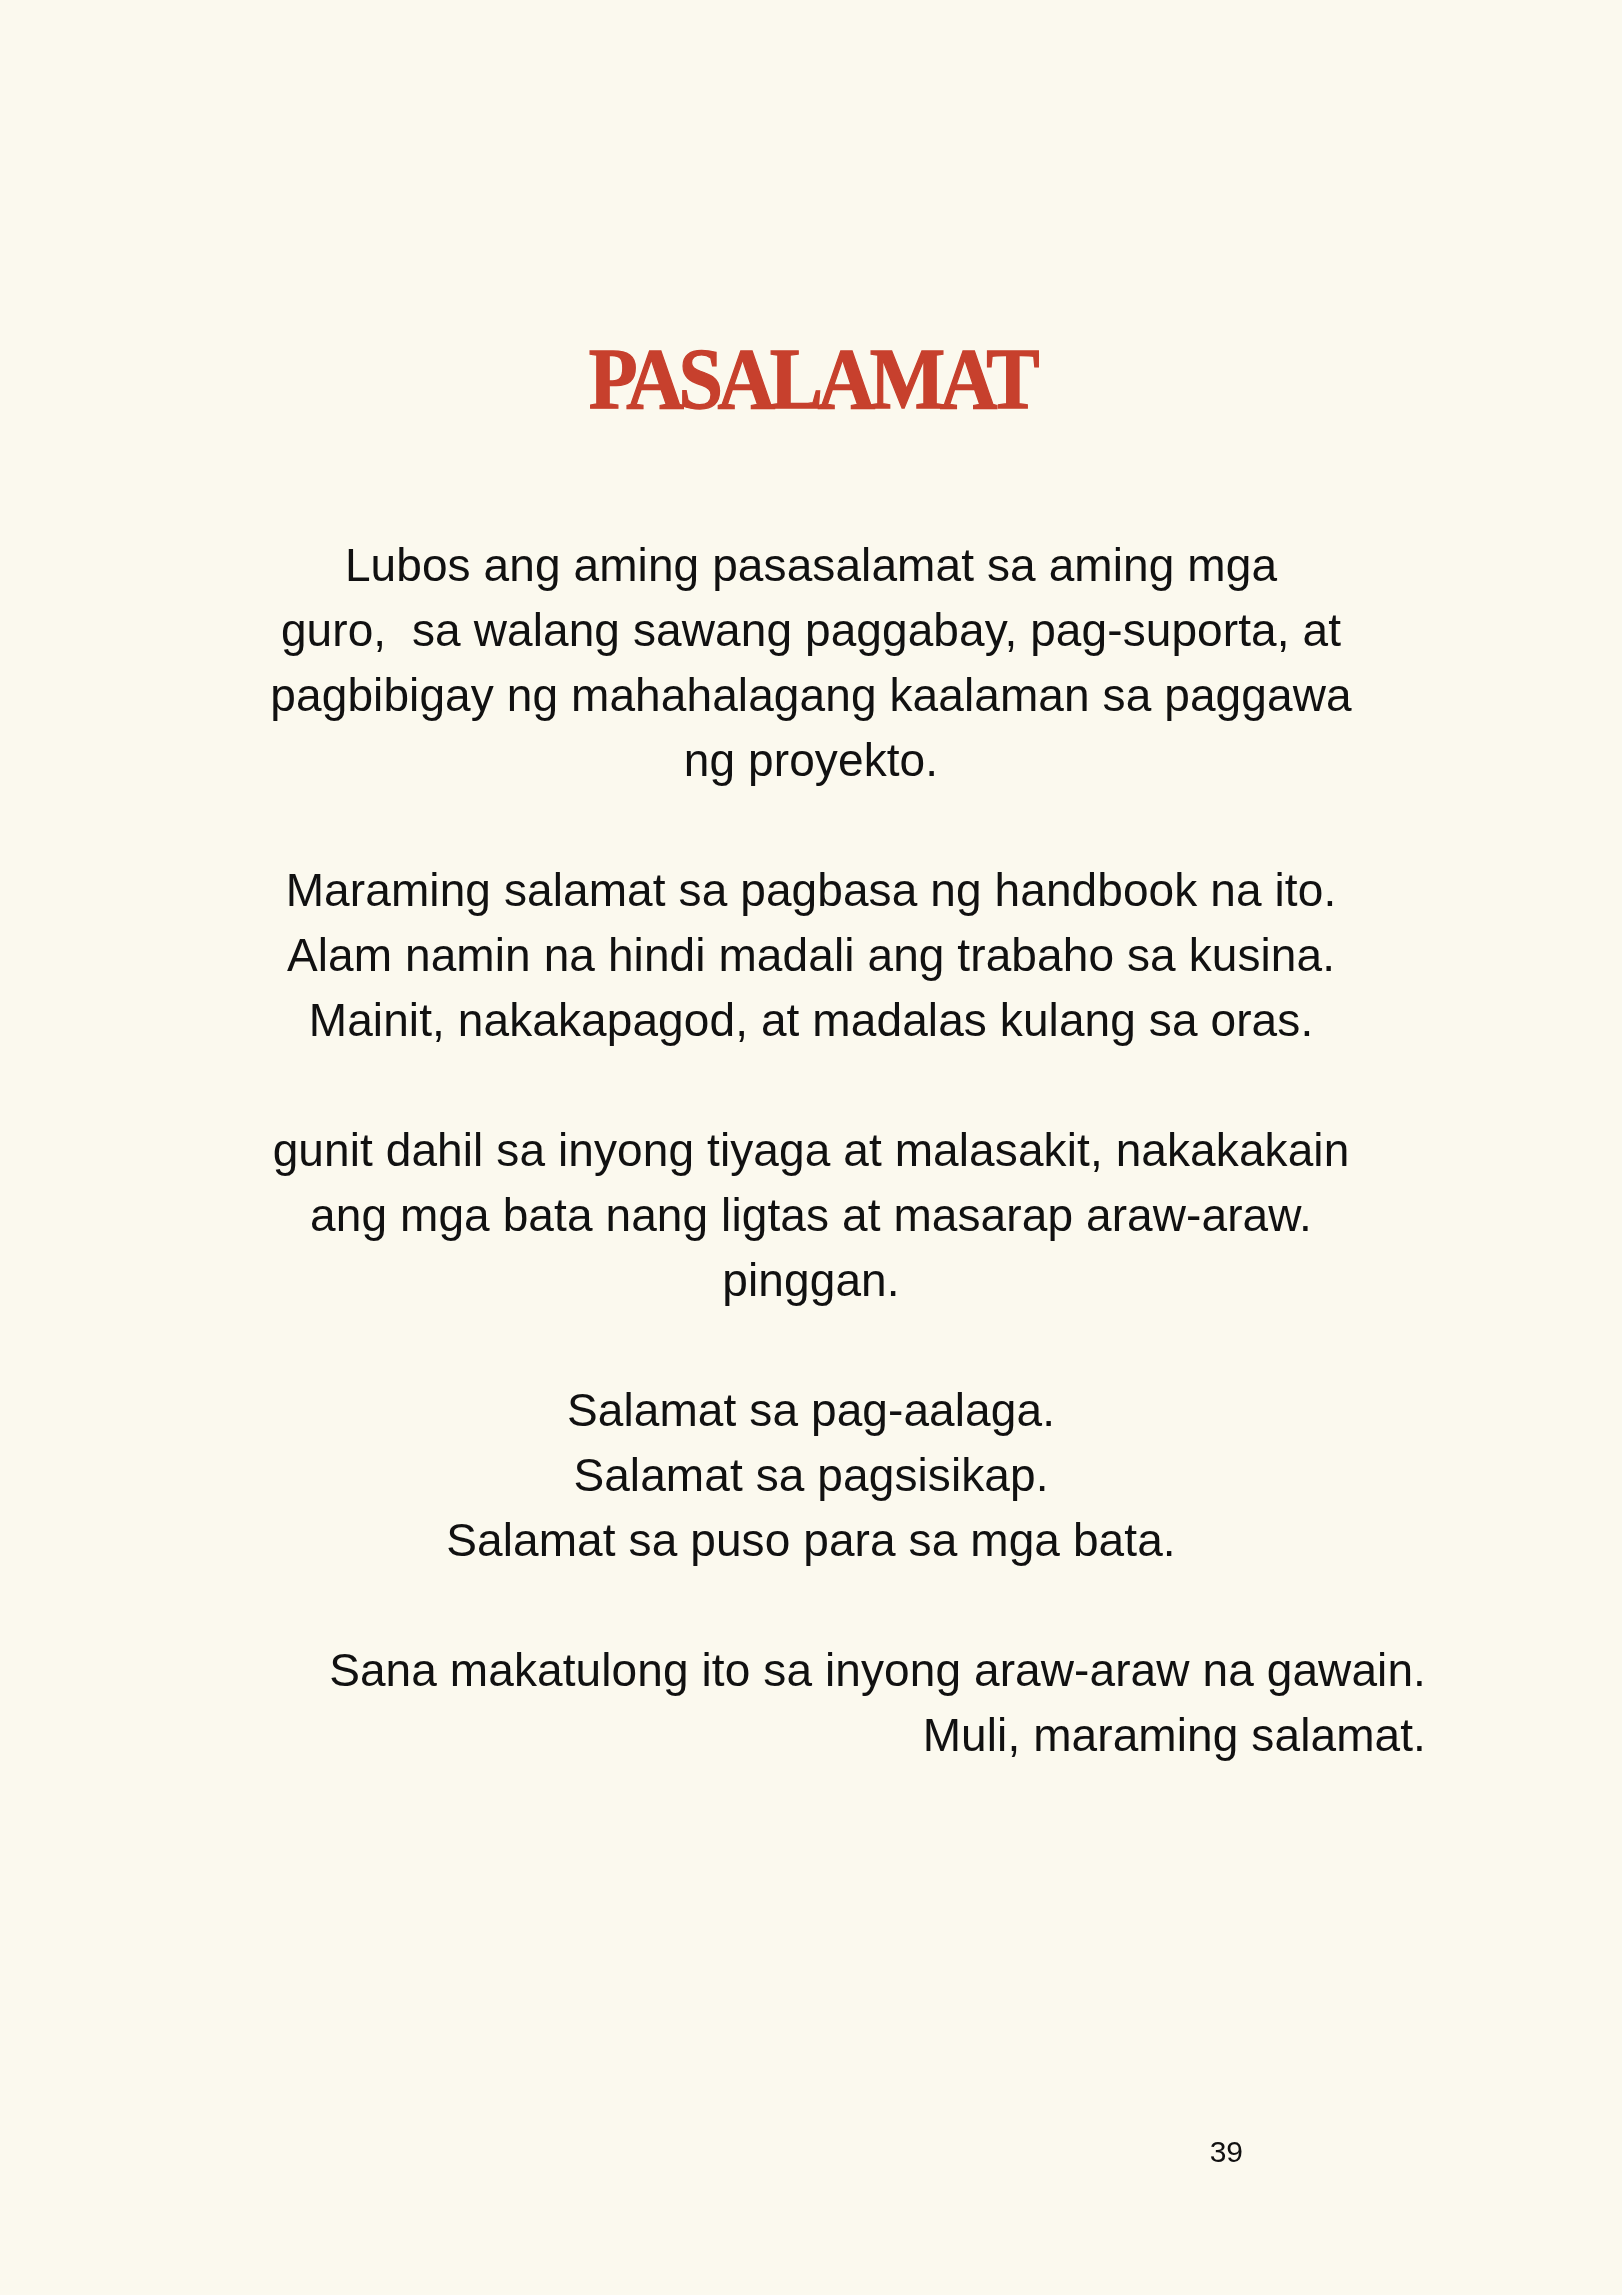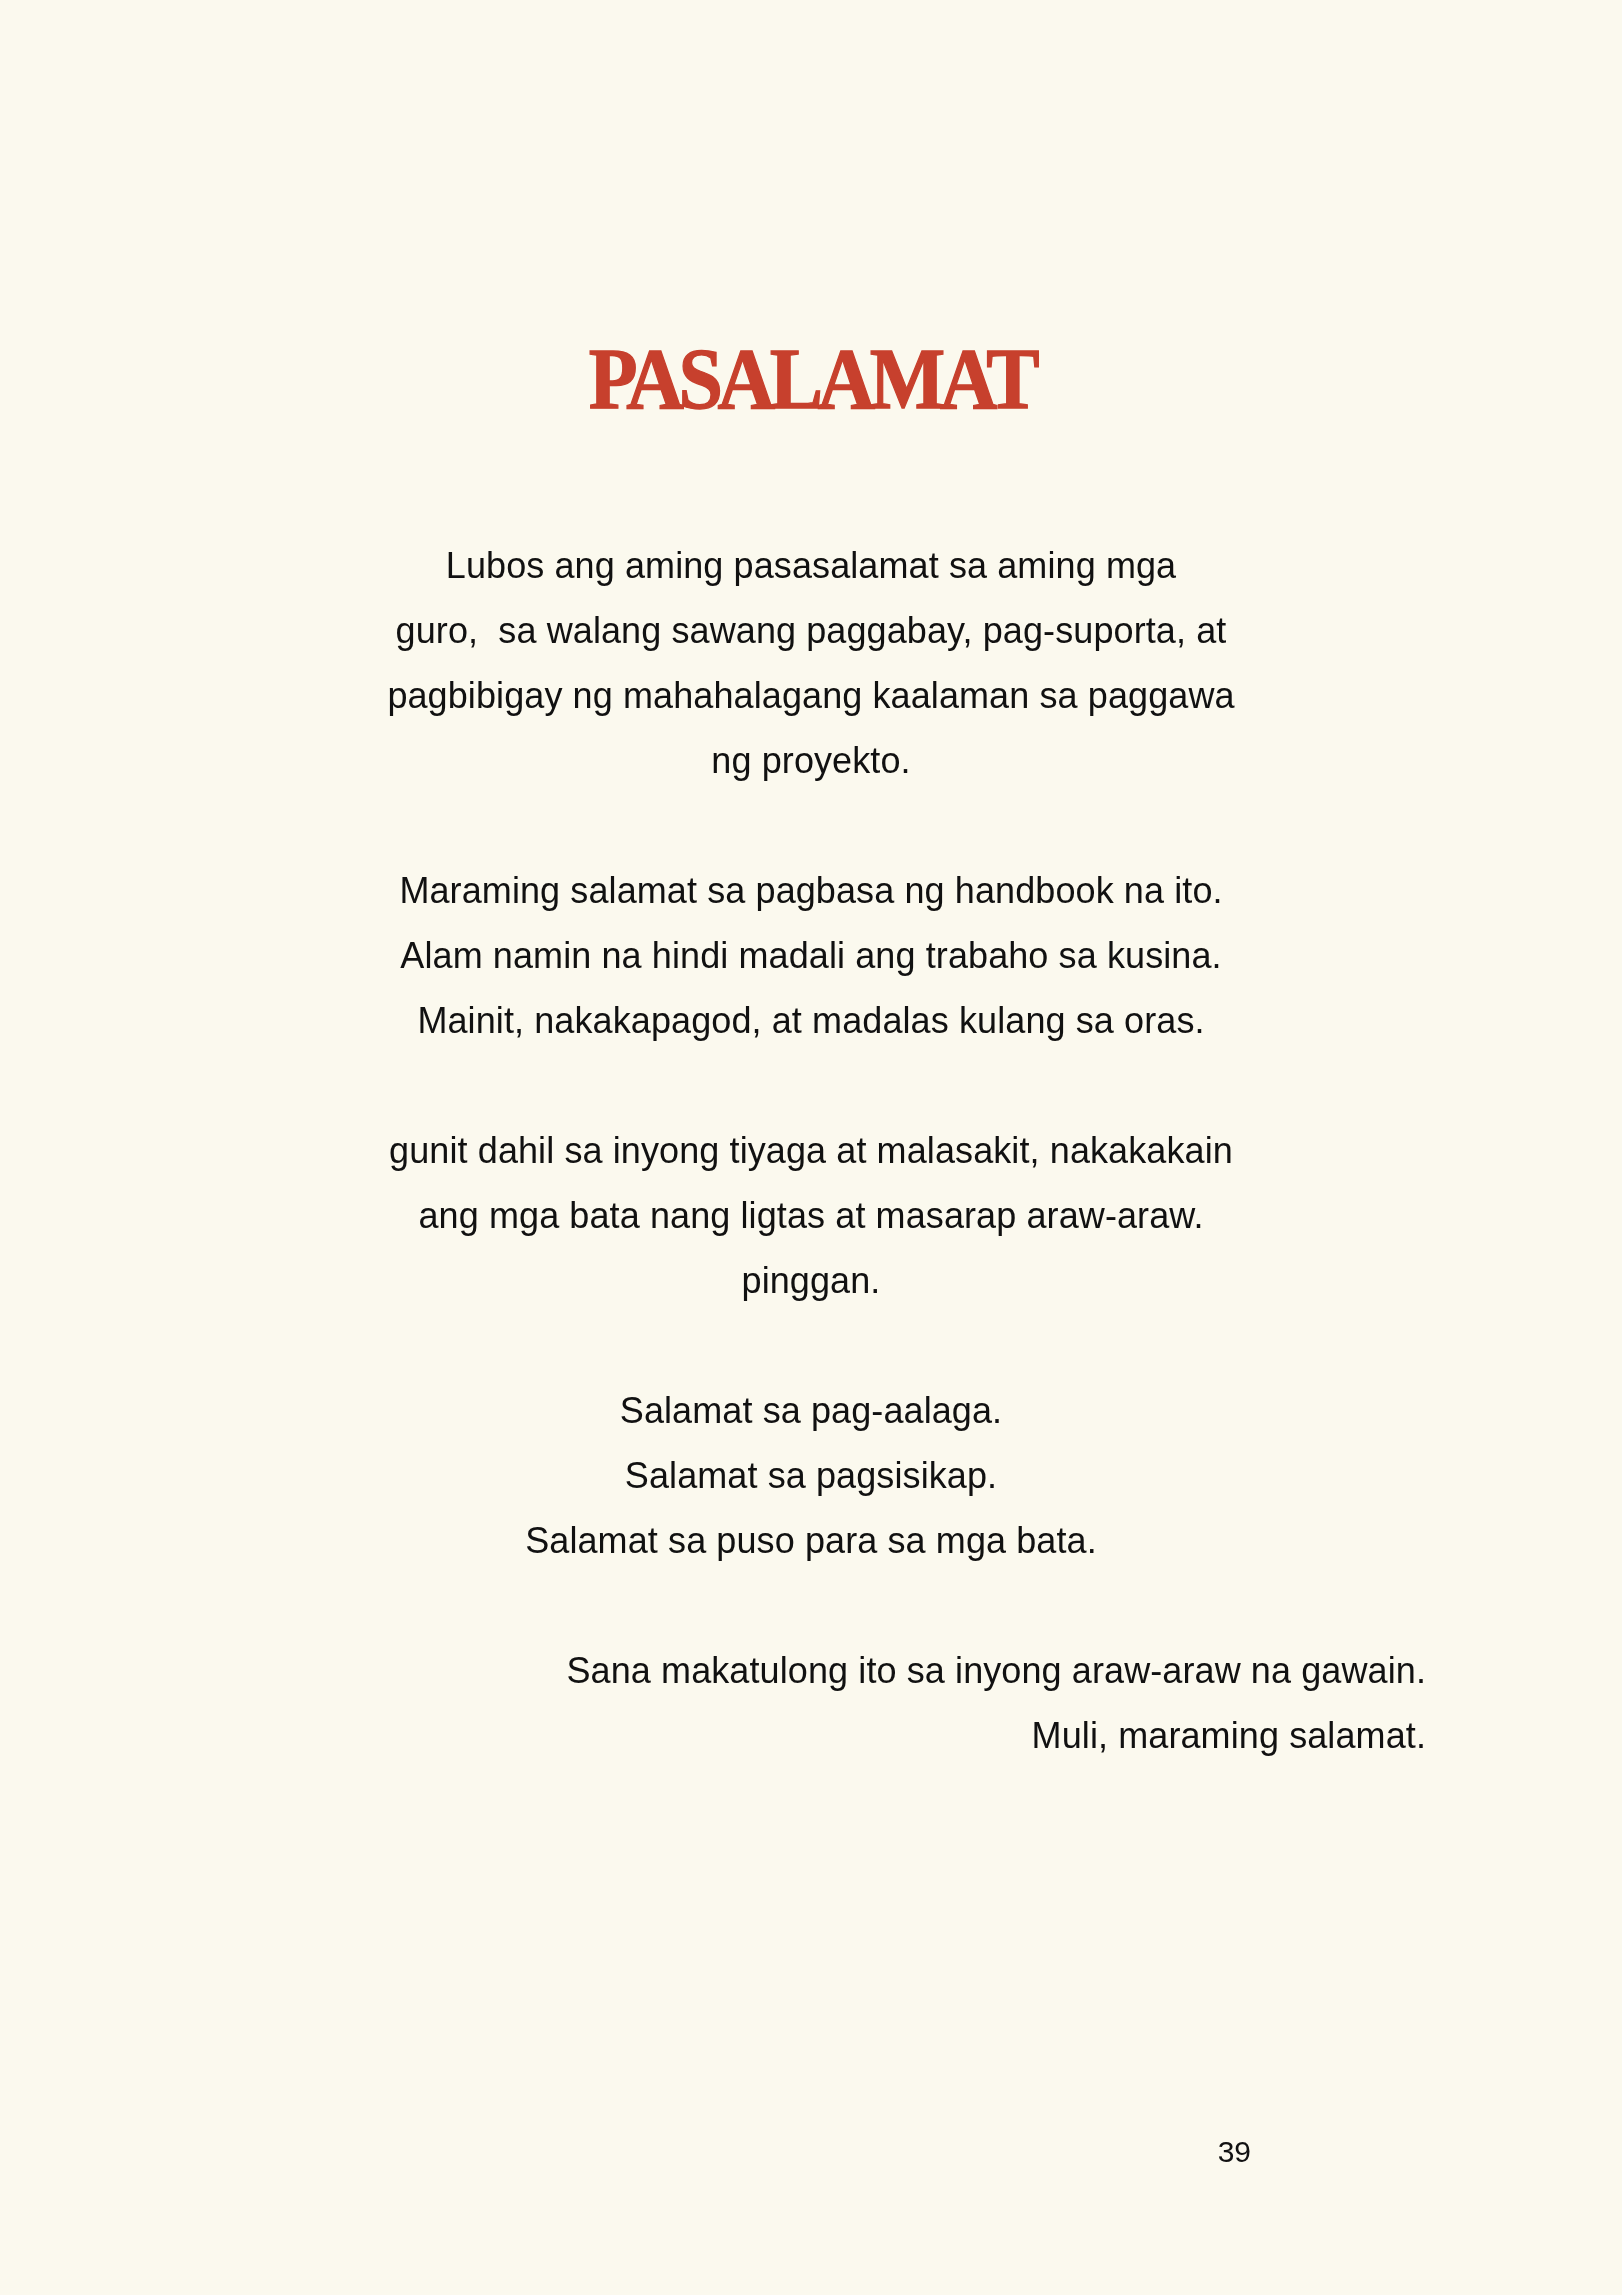--- a/index.html
+++ b/index.html
@@ -14,21 +14,20 @@
       overflow: hidden;
       font-family: "Liberation Sans", sans-serif;
       color: #111111;
     }
     .page {
       position: absolute;
       left: 0;
       top: 0;
       width: 1290px;
       height: 2295px;
-      padding-left: 8px;
     }
     .title-wrap {
       position: absolute;
       left: 0;
       width: 1623px;
       top: 327px;
       text-align: center;
     }
     .title {
       display: inline-block;
@@ -42,21 +41,21 @@
       transform-origin: center;
       margin: 0;
       -webkit-text-stroke: 1.3px #C7402D;
     }
     .body-text {
       position: absolute;
       left: 196px;
       width: 1230px;
       top: 533px;
       text-align: center;
-      font-size: 36px;
+      font-size: 46px;
       line-height: 65px;
       letter-spacing: 0.1px;
     }
     .para {
       margin: 0 0 65px 0;
     }
     .para:last-child {
       margin-bottom: 0;
       text-align: right;
     }

